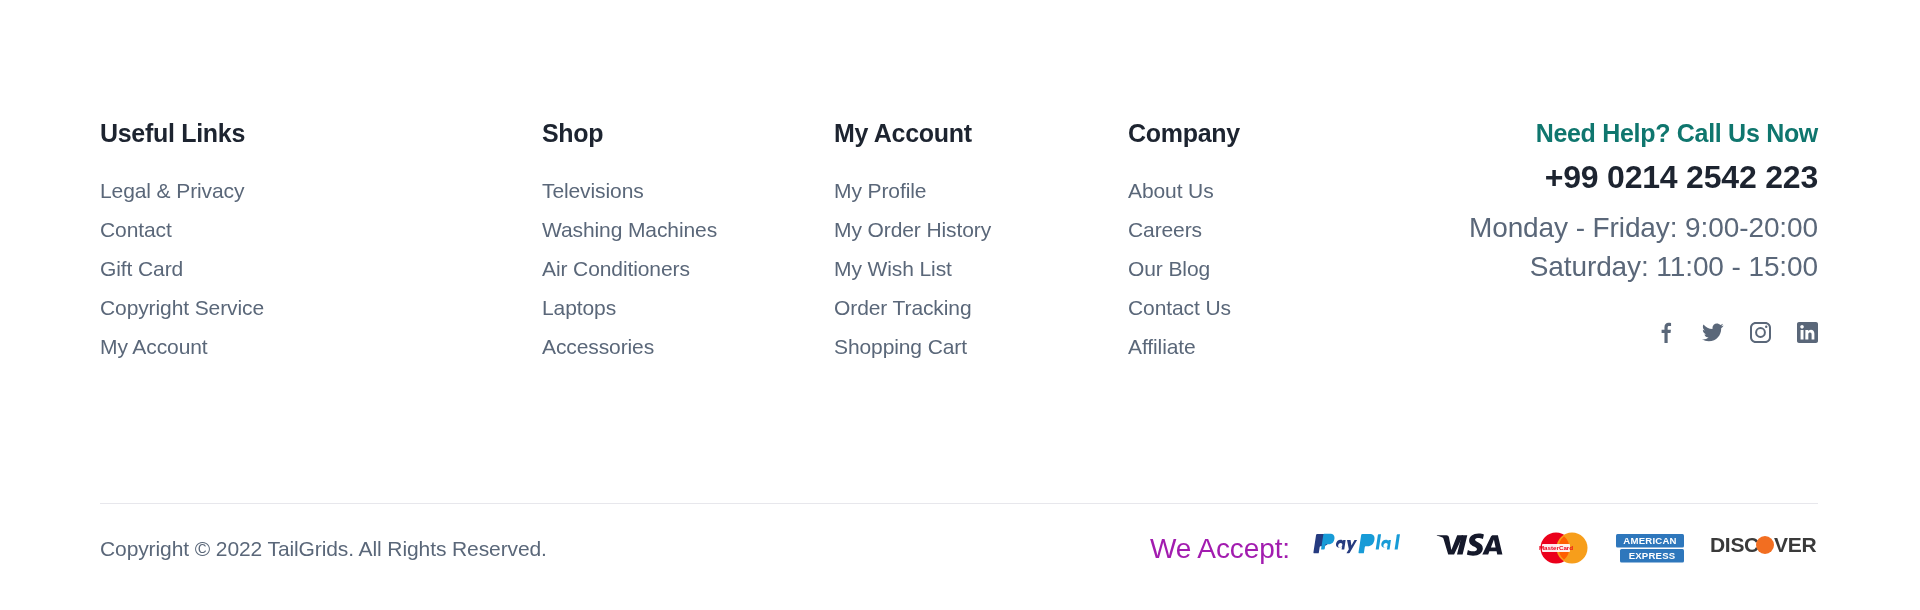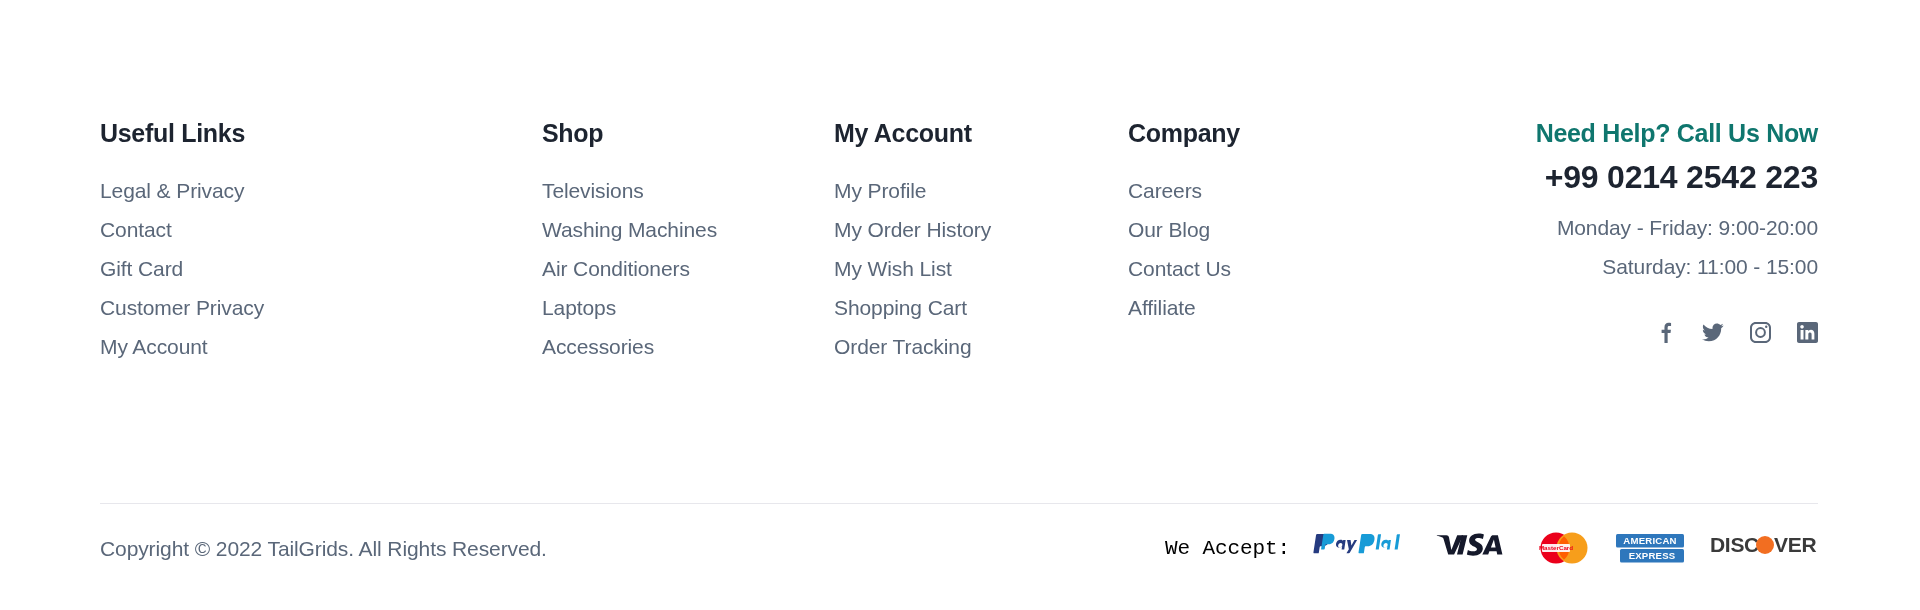--- a/index.html
+++ b/index.html
@@ -93,21 +93,21 @@
     color: #1D2430;
     line-height: 30px;
     margin-top: 14px;
     white-space: nowrap;
     cursor: pointer;
     text-decoration: none;
     display: block;
   }
 
   .help-hours {
-    font-size: 21px;
+    font-size: 28px;
     line-height: 24px;
     color: #5A6779;
     margin-top: 24px;
     letter-spacing: -0.1px;
     white-space: nowrap;
   }
   .help-hours.second { margin-top: 15px; }
 
   .socials {
     margin-top: 42px;
@@ -158,27 +158,26 @@
     white-space: nowrap;
   }
 
   .payments {
     display: flex;
     align-items: center;
     gap: 0;
   }
 
   .we-accept {
-    font-size: 21px;
+    font-size: 28px;
     line-height: 24px;
-    color: #000000;
+    color: #a21caf;
     letter-spacing: -0.1px;
     margin-right: 22px;
     white-space: nowrap;
-    font-family: Liberation Mono, monospace;
   }
 
   .pay-logo {
     display: inline-flex;
     justify-content: center;
     height: 34px;
     margin-right: 26px;
     cursor: pointer;
   }
   .pay-logo:last-child { margin-right: 0; }
@@ -191,21 +190,21 @@
   <div class="footer-inner">
 
     <div class="footer-top">
 
       <div class="link-col col-useful">
         <div class="col-title">Useful Links</div>
         <ul class="col-list">
           <li><a class="col-link">Legal &amp; Privacy</a></li>
           <li><a class="col-link">Contact</a></li>
           <li><a class="col-link">Gift Card</a></li>
-          <li><a class="col-link">Customer Privacy</a></li>
+          <li><a class="col-link">Copyright Service</a></li>
           <li><a class="col-link">My Account</a></li>
         </ul>
       </div>
 
       <div class="link-col col-shop">
         <div class="col-title">Shop</div>
         <ul class="col-list">
           <li><a class="col-link">Televisions</a></li>
           <li><a class="col-link">Washing Machines</a></li>
           <li><a class="col-link">Air Conditioners</a></li>
@@ -213,28 +212,29 @@
           <li><a class="col-link">Accessories</a></li>
         </ul>
       </div>
 
       <div class="link-col col-account">
         <div class="col-title">My Account</div>
         <ul class="col-list">
           <li><a class="col-link">My Profile</a></li>
           <li><a class="col-link">My Order History</a></li>
           <li><a class="col-link">My Wish List</a></li>
+          <li><a class="col-link">Order Tracking</a></li>
           <li><a class="col-link">Shopping Cart</a></li>
-          <li><a class="col-link">Order Tracking</a></li>
         </ul>
       </div>
 
       <div class="link-col col-company">
         <div class="col-title">Company</div>
         <ul class="col-list">
+          <li><a class="col-link">About Us</a></li>
           <li><a class="col-link">Careers</a></li>
           <li><a class="col-link">Our Blog</a></li>
           <li><a class="col-link">Contact Us</a></li>
           <li><a class="col-link">Affiliate</a></li>
         </ul>
       </div>
 
       <div class="help-col">
         <div class="help-title">Need Help? Call Us Now</div>
         <a class="help-phone">+99 0214 2542 223</a>

